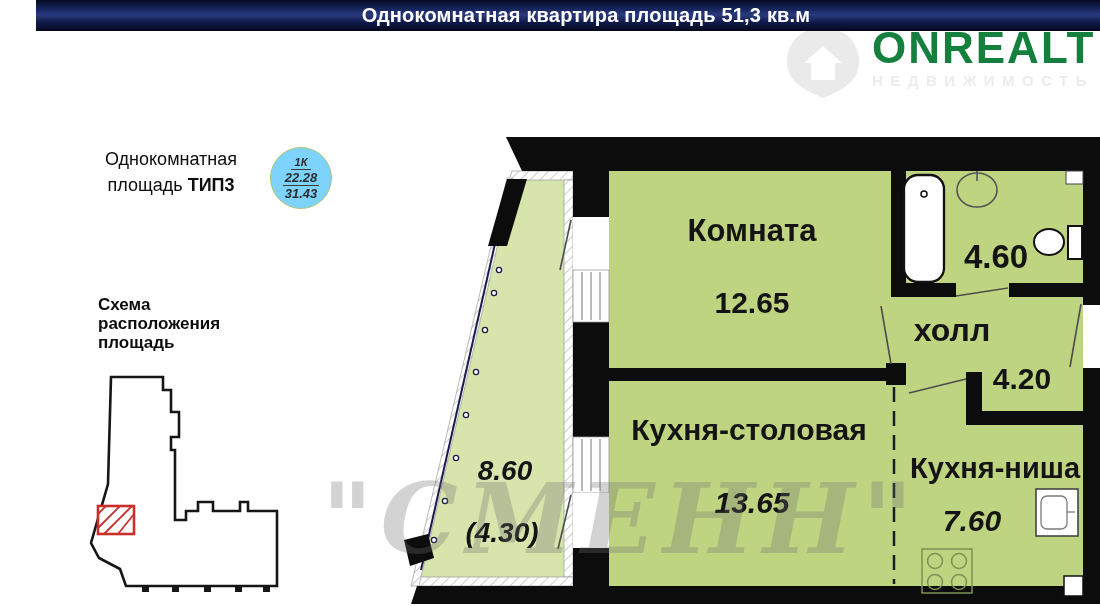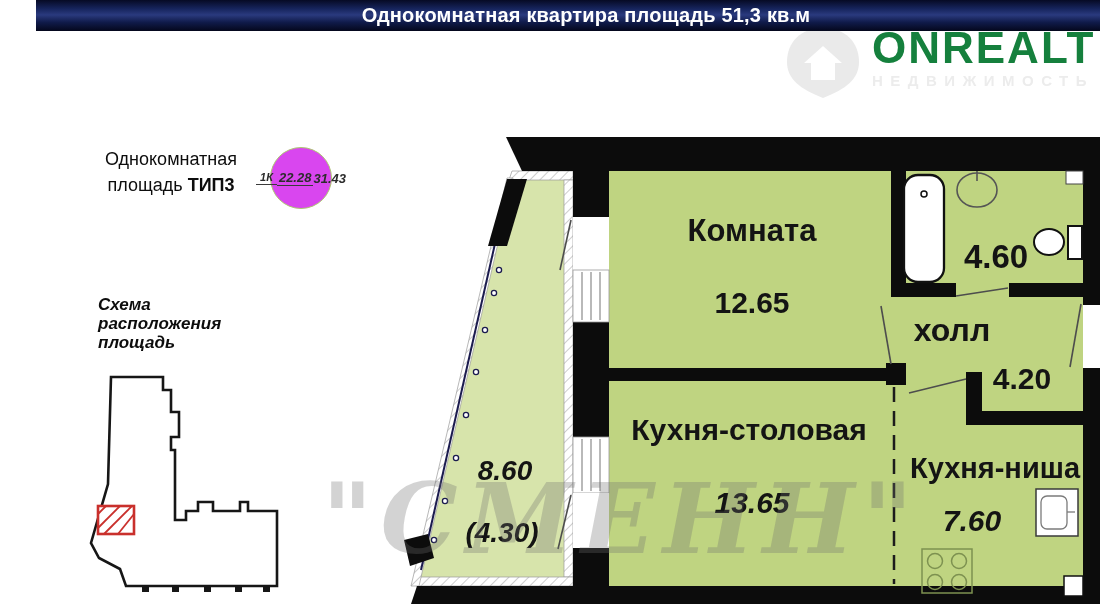--- a/index.html
+++ b/index.html
@@ -16,29 +16,29 @@
   .brand{position:absolute;left:748px;top:26px;z-index:5;display:flex;align-items:flex-start;}
   .brand .txt{margin-left:10px;}
   .brand .nm{font-size:44px;font-weight:800;color:#15803d;letter-spacing:2px;line-height:44px;}
   .brand .tg{font-size:15px;font-weight:700;color:#ececec;letter-spacing:7.5px;margin-top:2px;}
 
   
   .apt-title{position:absolute;left:40px;top:146px;width:190px;text-align:center;z-index:30;
              color:#0d0d0d;font-size:18px;line-height:26px;}
   .apt-title .t2 b{font-weight:800;text-align:right;}
   .badge{position:absolute;left:234px;top:147px;width:62px;height:62px;border-radius:50%;z-index:30;
-         background:#d946ef;border:1px solid #aec773;box-sizing:border-box;
-         display:flex;flex-direction:row;align-items:center;justify-content:center;
+         background:#7dd3fc;border:1px solid #aec773;box-sizing:border-box;
+         display:flex;flex-direction:column;align-items:center;justify-content:center;
          font-style:italic;color:#2c2c2c;}
   .badge .b1{font-size:11px;font-weight:700;border-bottom:1.3px solid #3a3a3a;padding:0 4px 1px;}
   .badge .b2{font-size:13px;font-weight:600;border-bottom:1.3px solid #3a3a3a;padding:0 2px;}
   .badge .b3{font-size:13px;font-weight:600;}
 
   .scheme-title{position:absolute;left:62px;top:295px;z-index:30;
-                font-size:17px;font-weight:700;font-style:italic;line-height:19px;color:#0d0d0d;}
+                font-size:17px;font-weight:700;line-height:19px;color:#0d0d0d;}
 
   .scheme-svg{position:absolute;left:40px;top:368px;z-index:12;}
 
   
   .plan-svg{position:absolute;left:360px;top:125px;z-index:10;}
   .room-label{font-family:"Liberation Sans",sans-serif;font-weight:700;fill:#141414;}
   .it{font-style:italic;}
 
   
   .wm{position:absolute;z-index:20;pointer-events:none;white-space:nowrap;

